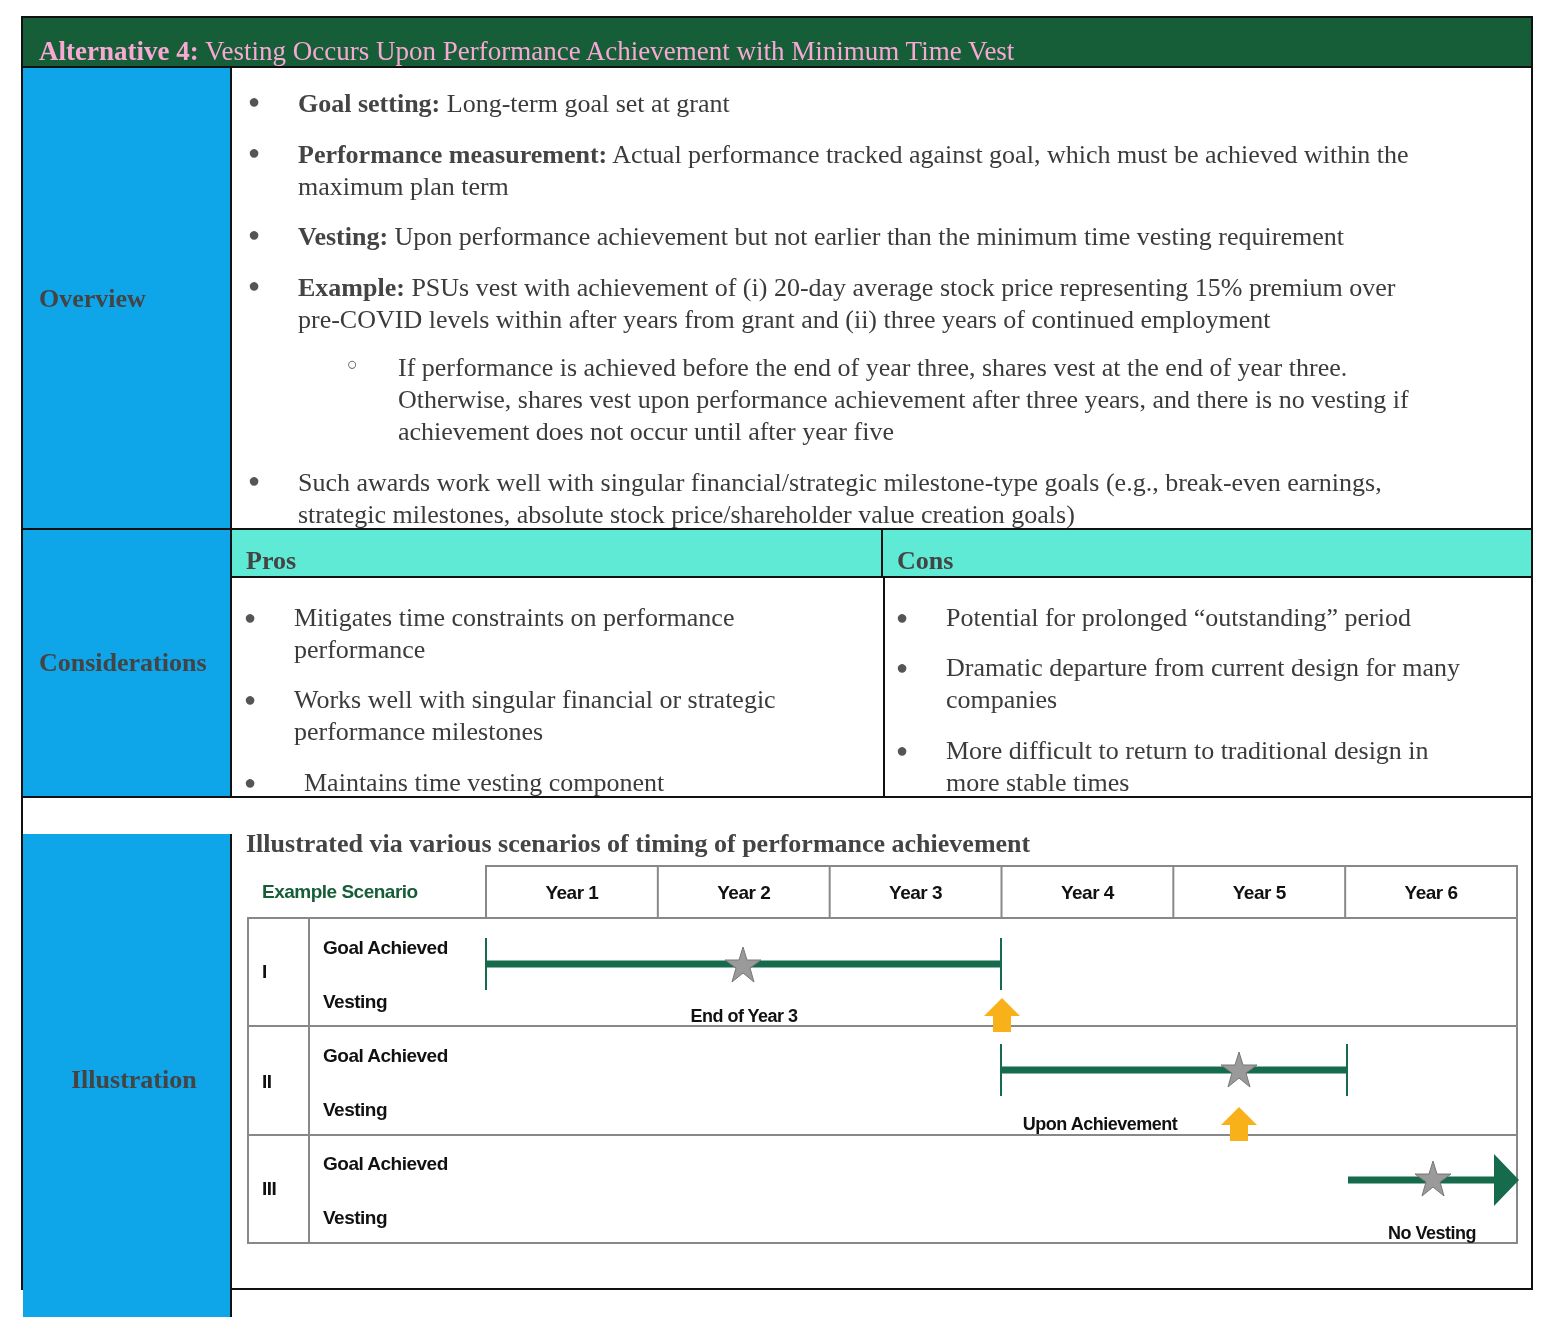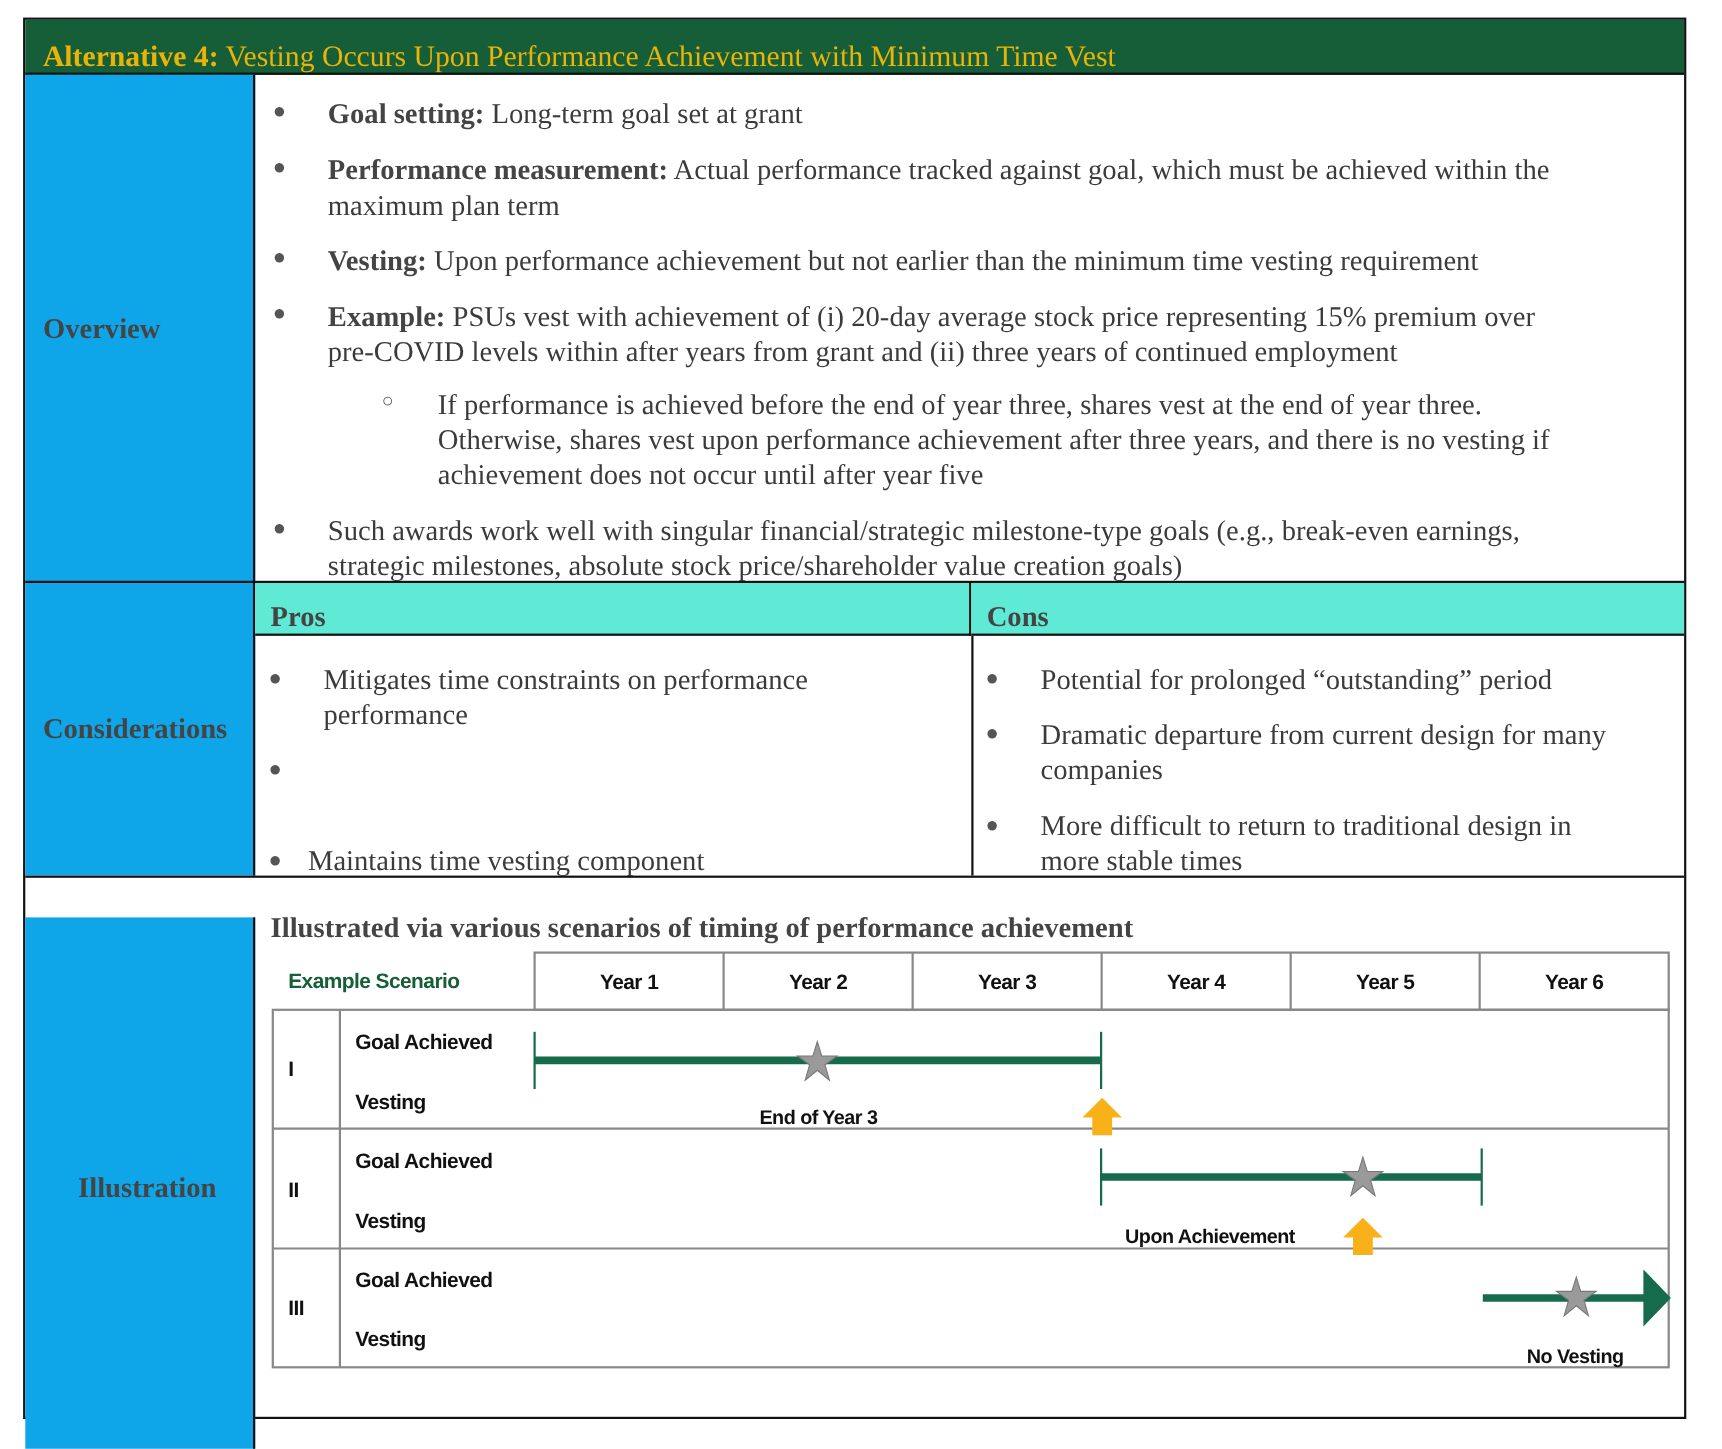--- a/index.html
+++ b/index.html
@@ -1,18 +1,18 @@
 <!DOCTYPE html>
 <html><head>
 <meta charset="utf-8">
 <style>
   html,body{margin:0;padding:0;background:#fff;}
   body{width:1565px;height:1317px;position:relative;font-family:"Liberation Serif",serif;color:#3b3b3b;}
   .frame{position:absolute;left:21px;top:16px;width:1512px;height:1274px;border:2px solid #111;box-sizing:border-box;}
-  .hdr{position:absolute;left:0;top:0;right:0;height:50px;background:#155e37;border-bottom:2px solid #111;color:#eab308;font-size:27px;line-height:66px;padding-left:16px;box-sizing:border-box;overflow:hidden;white-space:nowrap;}
+  .hdr{position:absolute;left:0;top:0;right:0;height:50px;background:#155e37;border-bottom:2px solid #111;color:#f9a8d4;font-size:27px;line-height:66px;padding-left:16px;box-sizing:border-box;overflow:hidden;white-space:nowrap;}
   .hdr b{font-weight:bold;}
   .lcol{position:absolute;left:0;width:209px;background:#0ea5e9;border-right:2px solid #111;box-sizing:border-box;font-weight:bold;font-size:26px;color:#444;padding-left:16px;display:flex;align-items:center;}
   .rowline{position:absolute;left:0;right:0;height:2px;background:#111;}
   .ov{position:absolute;left:209px;top:52px;right:0;height:458px;}
   .b{position:absolute;font-size:26px;line-height:32px;}
   .dot{position:absolute;font-size:20px;color:#555;}
   .strong{font-weight:bold;color:#444;}
   .ph{position:absolute;background:#5eead4;height:48px;font-weight:bold;font-size:26px;color:#444;padding-left:14px;line-height:62px;box-sizing:border-box;border-bottom:2px solid #111;}
   .sans{font-family:"Liberation Sans",sans-serif;}
 </style>
@@ -58,22 +58,23 @@
   </div>
 
   <div style="position:absolute;left:209px;top:512px;right:0;height:266px;">
     <div class="ph" style="left:0;width:651px;top:0;border-right:2px solid #111;"><span>Pros</span></div>
     <div class="ph" style="left:651px;right:0;top:0;"><span>Cons</span></div>
     <div style="position:absolute;left:651px;top:48px;bottom:0;width:2px;background:#111;"></div>
 
     <span class="dot" style="left:12px;top:76px;">●</span>
     <div class="b" style="left:62px;top:72px;"><span>Mitigates time constraints on performance</span><br><span>performance</span></div>
     <span class="dot" style="left:12px;top:158px;">●</span>
+    <div class="b" style="left:62px;top:154px;"><span>Works well with singular financial or strategic</span><br><span>performance milestones</span></div>
     <span class="dot" style="left:12px;top:241px;">●</span>
-    <div class="b" style="left:48px;top:237px;"><span>Maintains time vesting component</span></div>
+    <div class="b" style="left:72px;top:237px;"><span>Maintains time vesting component</span></div>
 
     <span class="dot" style="left:664px;top:76px;">●</span>
     <div class="b" style="left:714px;top:72px;"><span>Potential for prolonged “outstanding” period</span></div>
     <span class="dot" style="left:664px;top:126px;">●</span>
     <div class="b" style="left:714px;top:122px;"><span>Dramatic departure from current design for many</span><br><span>companies</span></div>
     <span class="dot" style="left:664px;top:209px;">●</span>
     <div class="b" style="left:714px;top:205px;"><span>More difficult to return to traditional design in</span><br><span>more stable times</span></div>
   </div>
 
   <div style="position:absolute;left:209px;top:780px;right:0;height:492px;">

